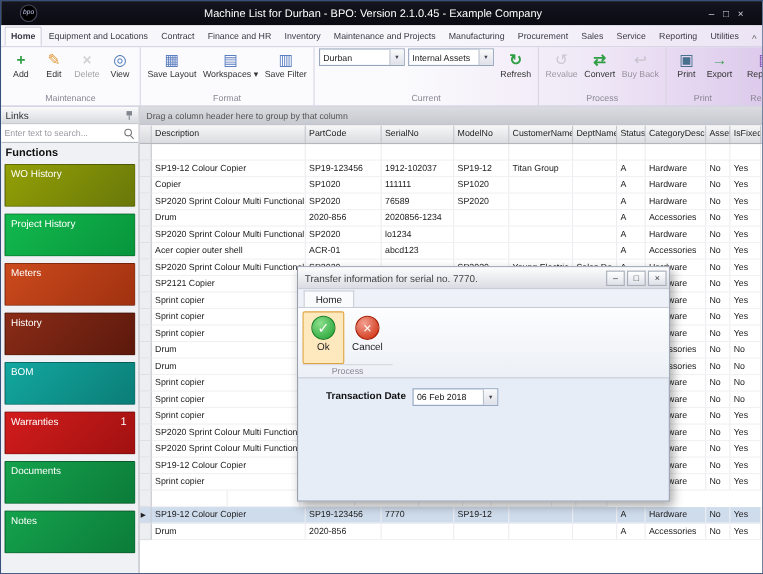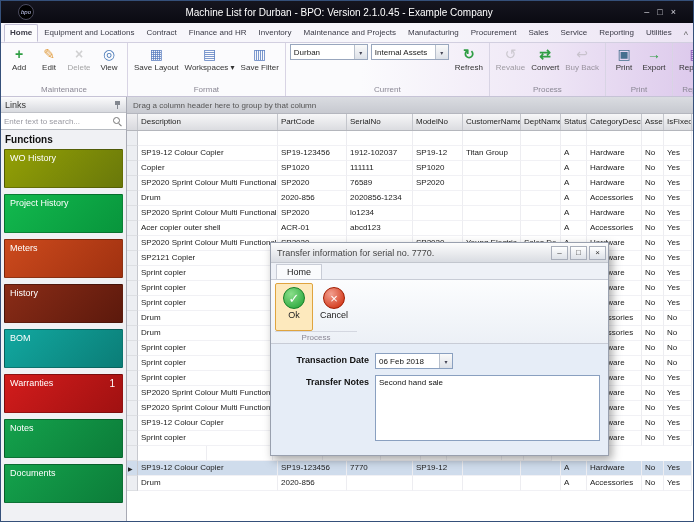--- a/index.html
+++ b/index.html
@@ -272,22 +272,22 @@
         <span class="mag"></span>
       </div>
       <div class="functions-title">Functions</div>
       <div class="funcs">
           <div class="fbtn" style="background: linear-gradient(135deg, rgb(147, 160, 5), rgb(105, 120, 10));"><span>WO History</span></div>
           <div class="fbtn" style="background: linear-gradient(135deg, rgb(18, 185, 78), rgb(8, 149, 60));"><span>Project History</span></div>
           <div class="fbtn" style="background: linear-gradient(135deg, rgb(204, 74, 29), rgb(160, 49, 16));"><span>Meters</span></div>
           <div class="fbtn" style="background: linear-gradient(135deg, rgb(138, 44, 23), rgb(92, 25, 12));"><span>History</span></div>
           <div class="fbtn" style="background: linear-gradient(135deg, rgb(18, 168, 160), rgb(11, 125, 119));"><span>BOM</span></div>
           <div class="fbtn" style="background: linear-gradient(135deg, rgb(211, 28, 28), rgb(160, 17, 17));"><span>Warranties</span><div class="badge">1</div></div>
+          <div class="fbtn" style="background: linear-gradient(135deg, rgb(20, 162, 76), rgb(12, 124, 57));"><span>Documents</span></div>
           <div class="fbtn" style="background: linear-gradient(135deg, rgb(20, 162, 76), rgb(12, 124, 57));"><span>Notes</span></div>
-          <div class="fbtn" style="background: linear-gradient(135deg, rgb(20, 162, 76), rgb(12, 124, 57));"><span>Documents</span></div>
         </div>
     </div>
 
     <div class="gridwrap">
       <div class="groupby">
         <span>Drag a column header here to group by that column</span>
       </div>
       <div class="ghead">
           <div class="hcell gind-h" style="width: 11px;"></div>
           <div class="hcell" style="width: 140px;">Description</div>
@@ -642,20 +642,16 @@
       <div class="dlg-group-label">Process</div>
     </div>
     <div class="dlg-form">
       <div class="frow">
         <div class="flabel">Transaction Date</div>
         <div class="dcombo">
           <span>06 Feb 2018</span>
           <span class="arrow">▾</span>
         </div>
       </div>
-      <div class="frow">
-        <div class="flabel">Transfer Notes</div>
-        <textarea class="dtextarea" style="">Second hand sale</textarea>
-      </div>
     </div>
   </div>
 
 </div>
 
 </body></html>

